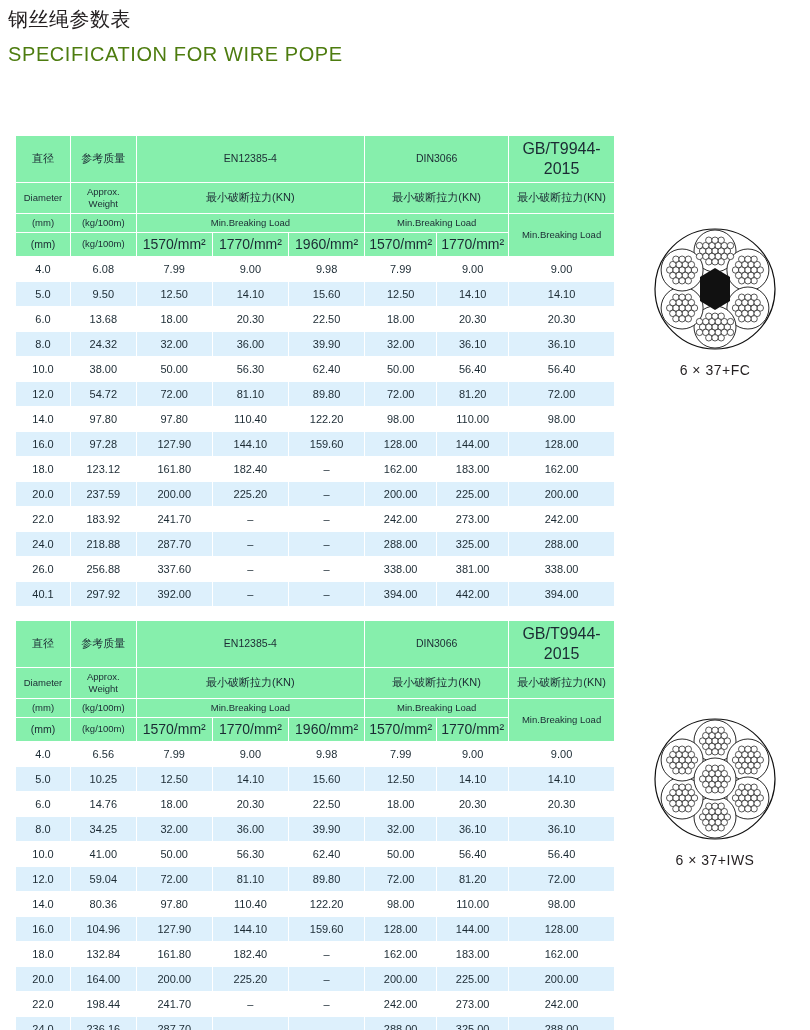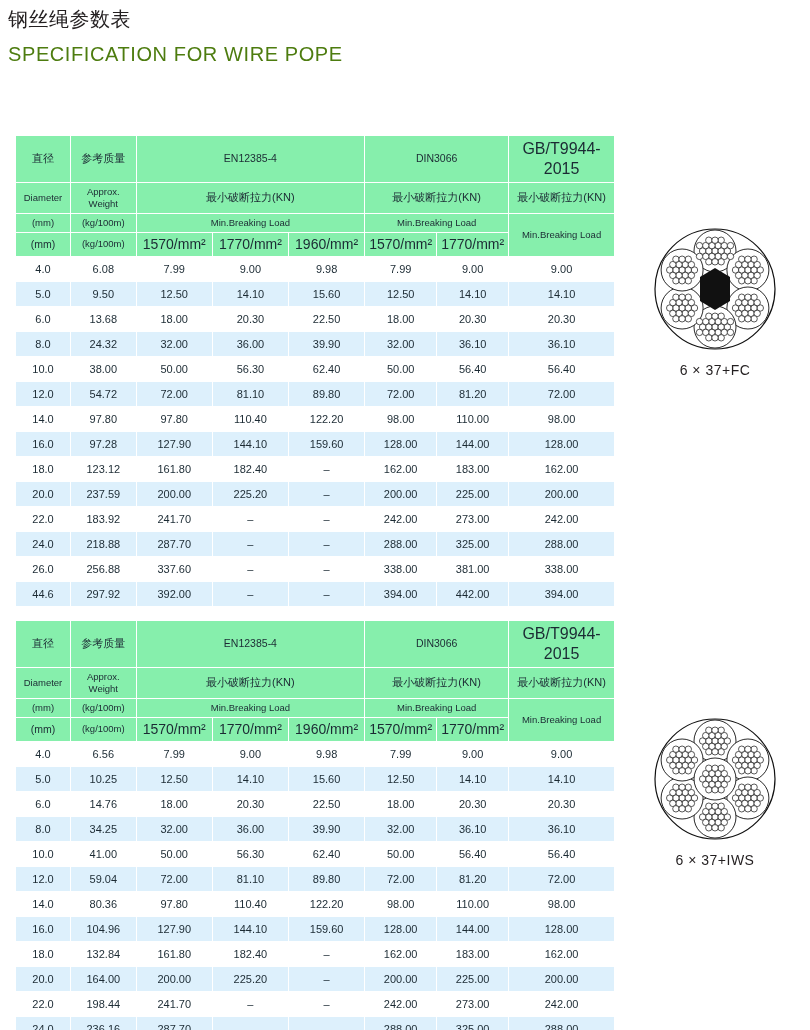--- a/index.html
+++ b/index.html
@@ -303,21 +303,21 @@
             <td>26.0</td>
             <td>256.88</td>
             <td>337.60</td>
             <td>–</td>
             <td>–</td>
             <td>338.00</td>
             <td>381.00</td>
             <td class="last">338.00</td>
           </tr>
           <tr class="even">
-            <td>44.6</td>
+            <td>40.1</td>
             <td>297.92</td>
             <td>392.00</td>
             <td>–</td>
             <td>–</td>
             <td>394.00</td>
             <td>442.00</td>
             <td class="last">394.00</td>
           </tr>
         </tbody>
     </table>

